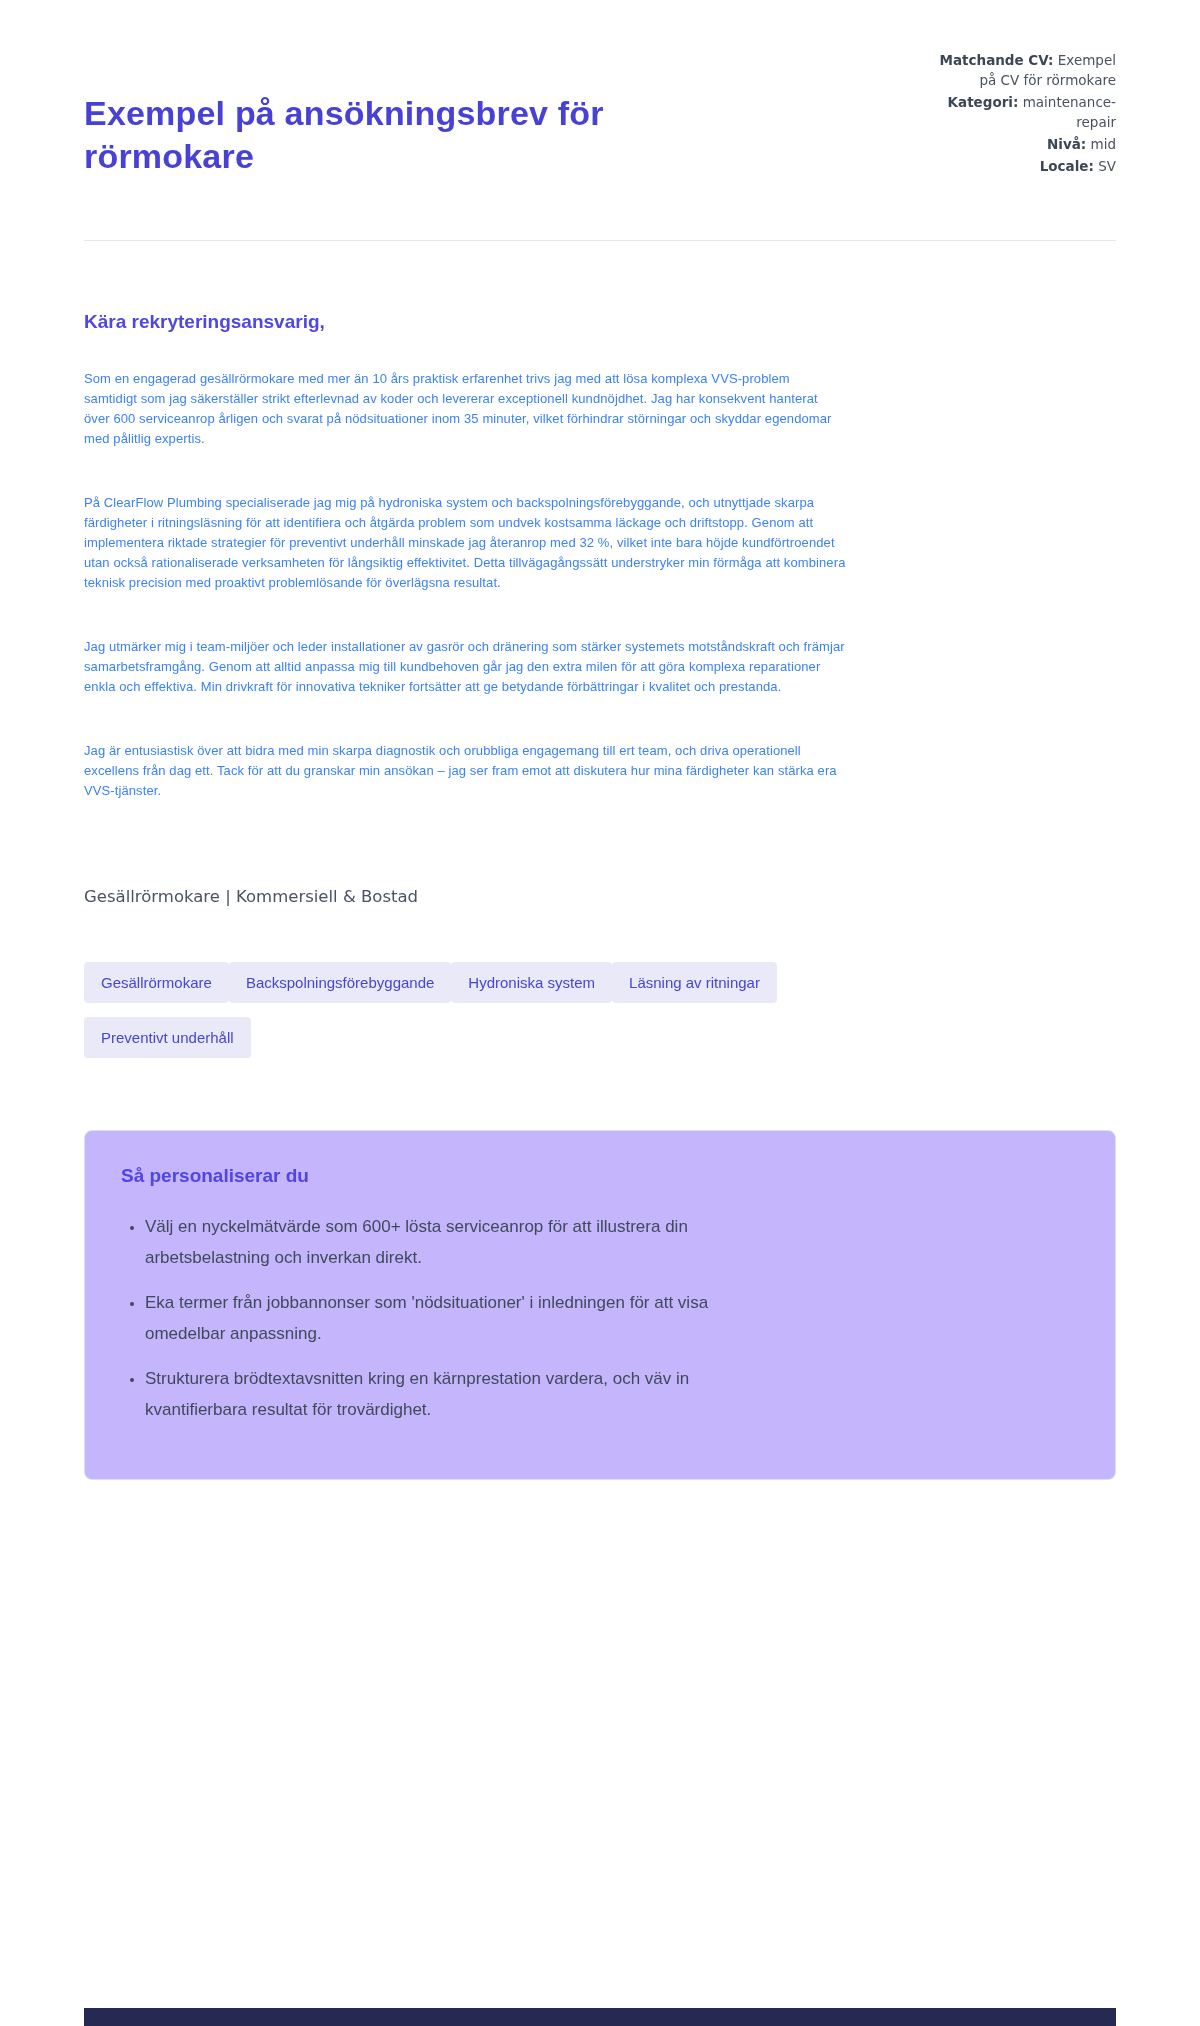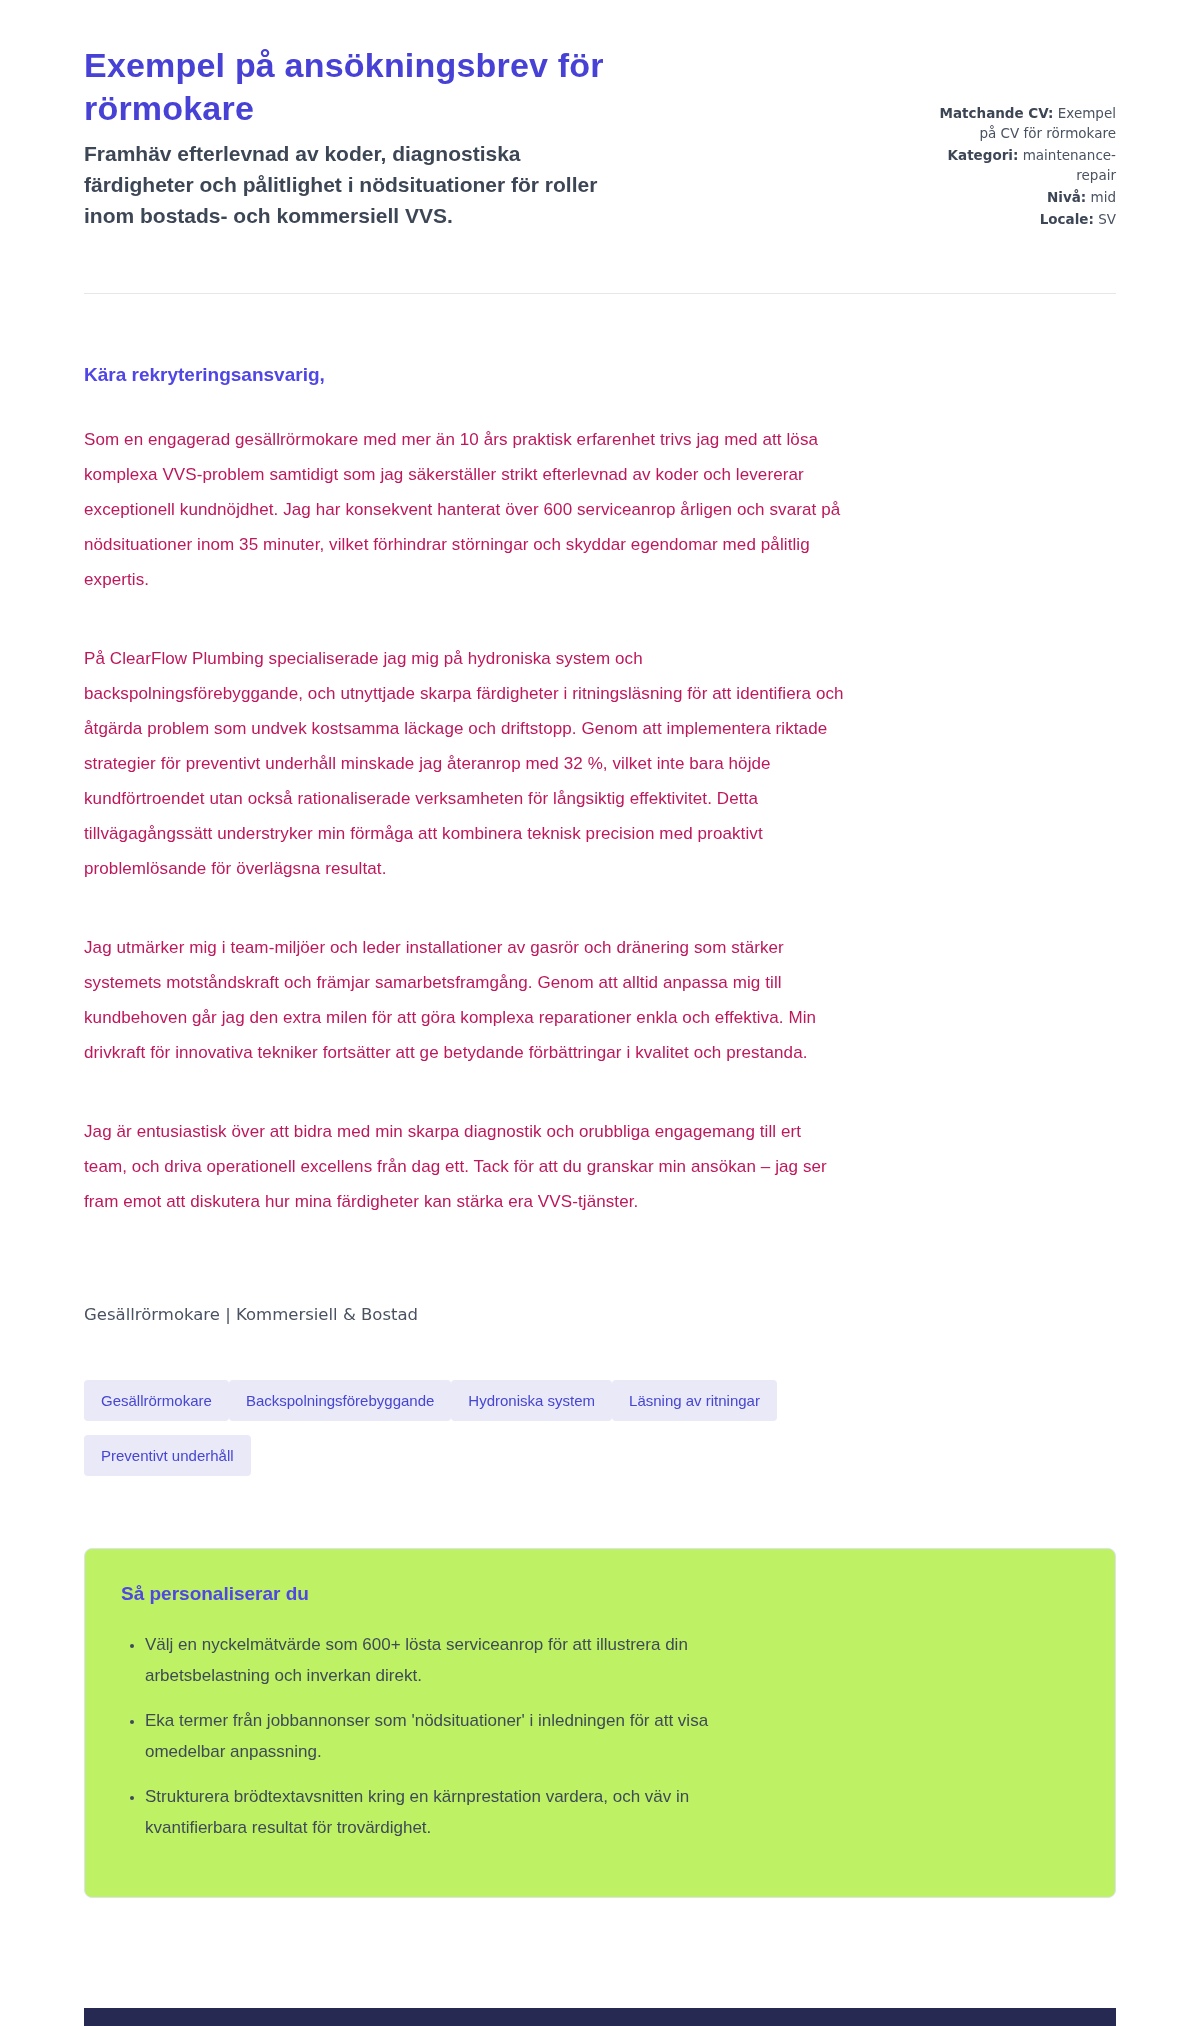--- a/index.html
+++ b/index.html
@@ -58,23 +58,23 @@
     padding-top: 70px;
   }
   .greeting {
     color: #4f46e5;
     font-size: 19px;
     font-weight: 700;
     margin-bottom: 36px;
   }
   .letter p.body-par {
     max-width: 762px;
-    font-size: 17px;
-    line-height: 35px;
-    color: #be185d;
+    font-size: 13px;
+    line-height: 20px;
+    color: #3b82f6;
     margin-bottom: 44px;
     letter-spacing: 0.1px;
   }
   .signature { margin-top: 86px; }
   .sig-name {
     font-family: "DejaVu Sans", "Liberation Sans", sans-serif;
     font-size: 18px;
     font-weight: 700;
     color: #1a2238;
   }
@@ -99,21 +99,21 @@
     font-size: 15px;
     line-height: 15px;
     padding: 13px 17px;
     border-radius: 4px;
     white-space: nowrap;
   }
 
   
   .tips-box {
     margin-top: 72px;
-    background: #bef264;
+    background: #c4b5fd;
     border: 1px solid #dbe3f0;
     border-radius: 8px;
     padding: 34px 36px 40px 36px;
   }
   .tips-title {
     color: #4f46e5;
     font-size: 19px;
     font-weight: 700;
     margin-bottom: 24px;
   }
@@ -142,23 +142,20 @@
 </style>
 </head>
 <body>
 
 <div class="page">
 
   <div class="header">
     <div class="header-left">
       <h1 class="page-title">Exempel på ansökningsbrev för
 rörmokare</h1>
-      <div class="page-subtitle">Framhäv efterlevnad av koder, diagnostiska
-färdigheter och pålitlighet i nödsituationer för roller
-inom bostads- och kommersiell VVS.</div>
     </div>
     <div class="meta">
       <div class="meta-row">
         <span class="meta-label">Matchande CV:</span>
         <span class="meta-value">Exempel på CV för rörmokare</span>
       </div>
       <div class="meta-row">
         <span class="meta-label">Kategori:</span>
         <span class="meta-value">maintenance-repair</span>
       </div>

